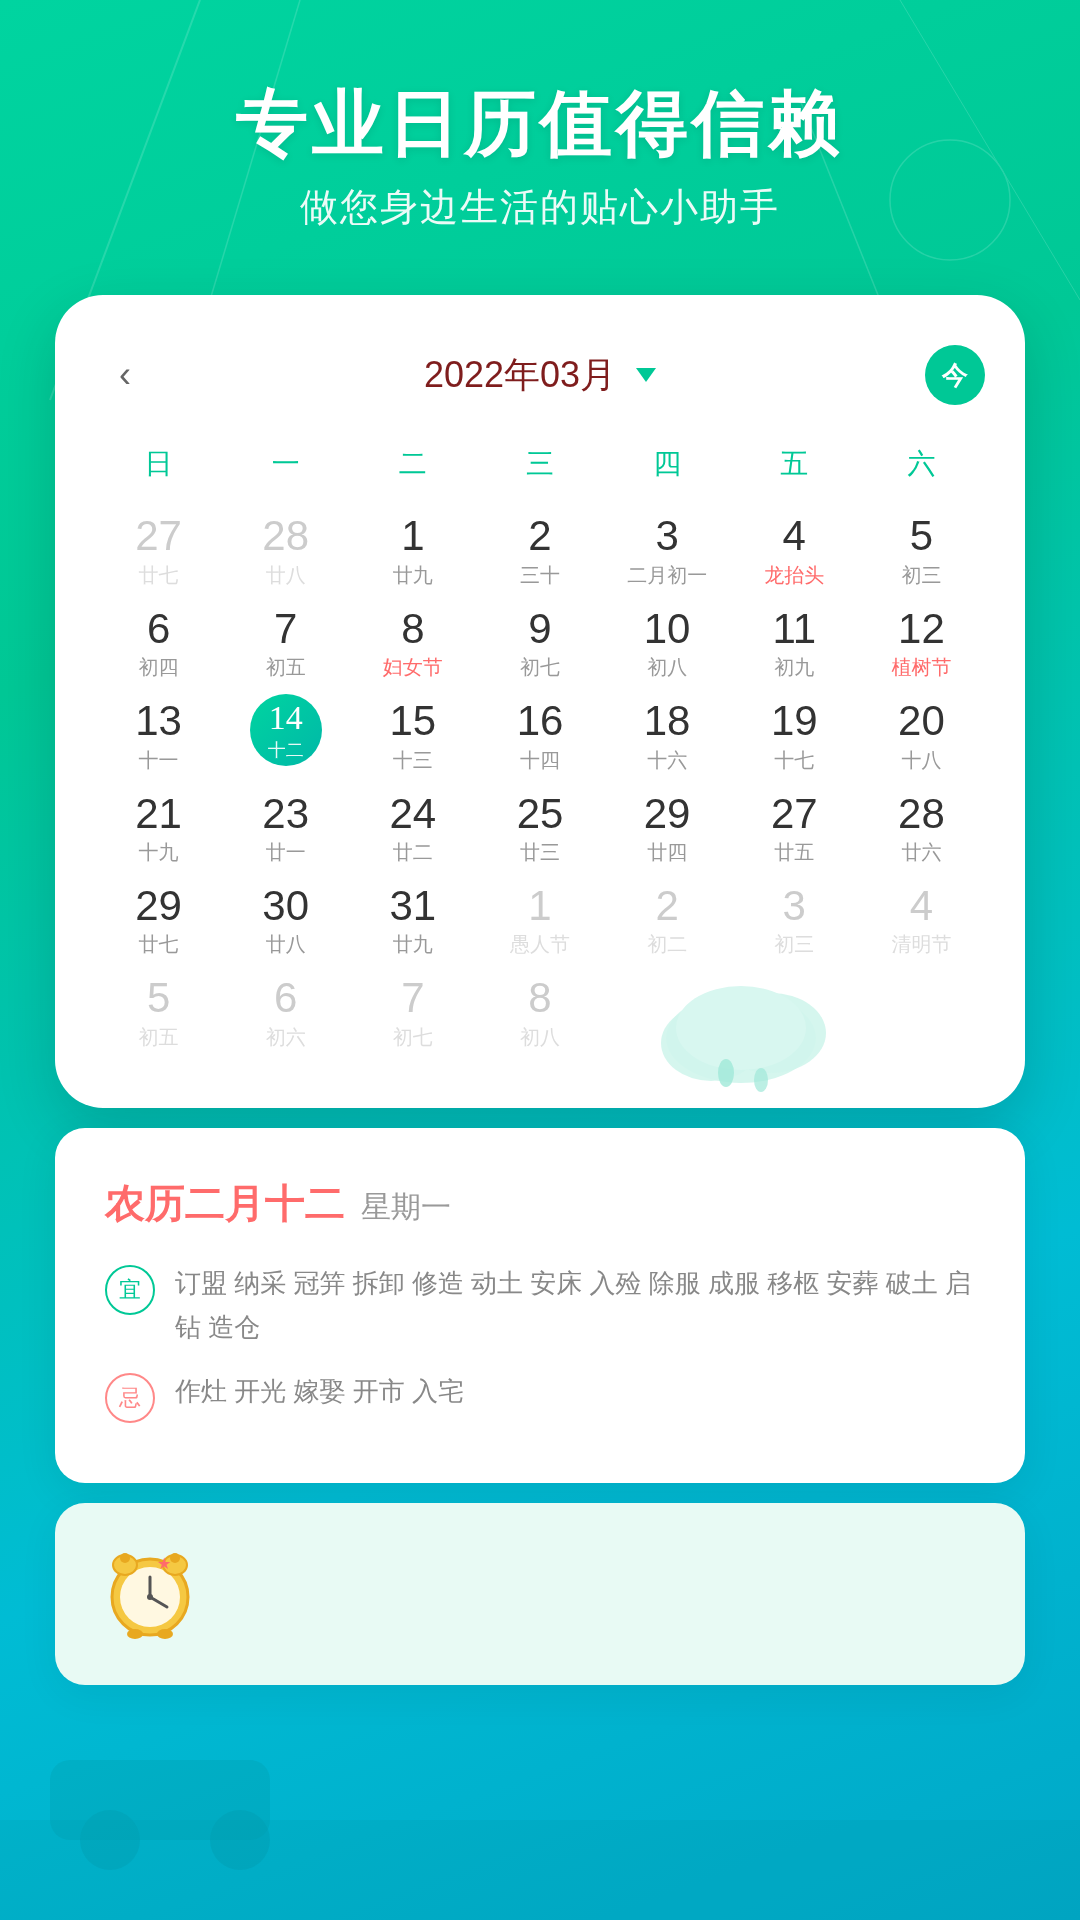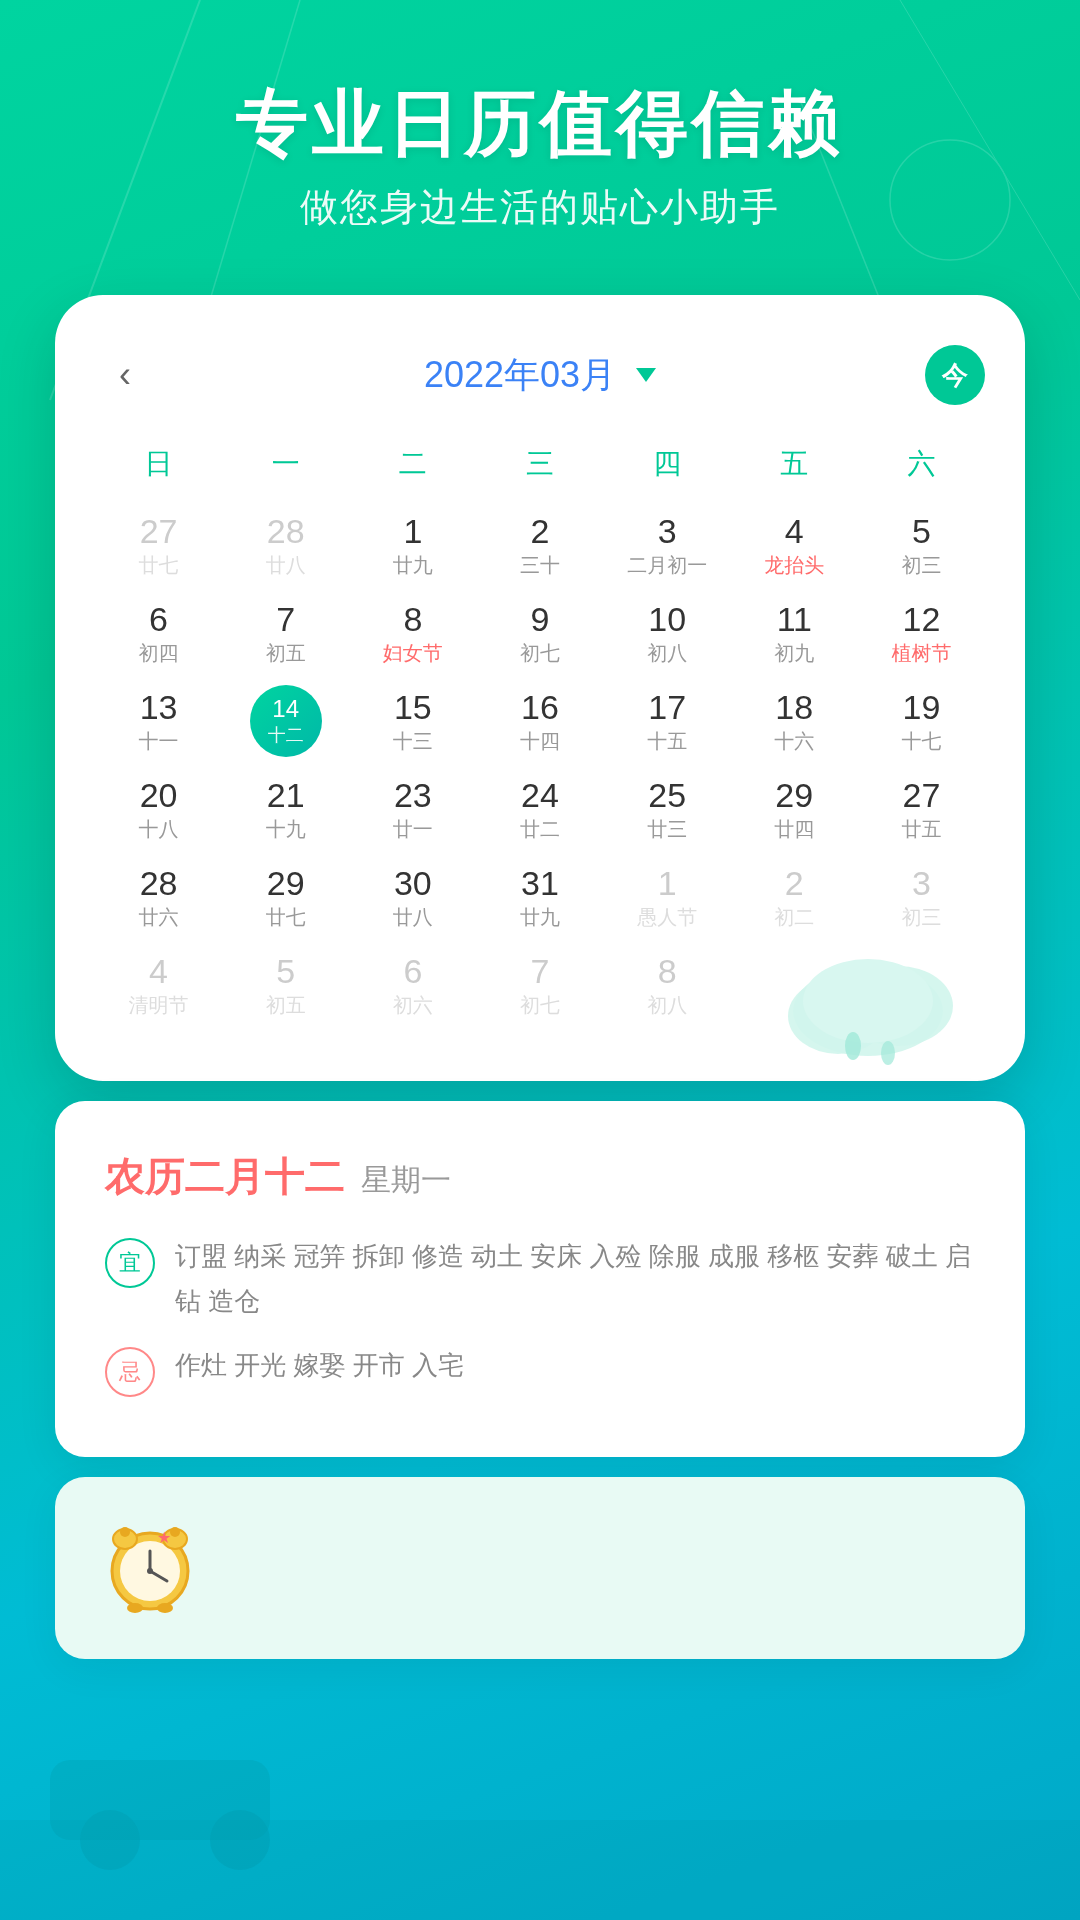--- a/index.html
+++ b/index.html
@@ -64,21 +64,21 @@
       font-size: 36px;
       color: #666;
       cursor: pointer;
     }
     .cal-title {
       display: flex;
       align-items: center;
       gap: 20px;
       font-size: 36px;
       font-weight: 500;
-      color: #3b82f6;
+      color: #7f1d1d;
     }
     .cal-title-arrow {
       width: 0;
       height: 0;
       border-left: 10px solid transparent;
       border-right: 10px solid transparent;
       border-top: 14px solid #00c896;
     }
     .cal-today-btn {
       width: 60px;
@@ -120,21 +120,21 @@
       min-height: 88px;
       position: relative;
     }
     .cal-cell.other-month .day-num {
       color: #ccc;
     }
     .cal-cell.other-month .day-lunar {
       color: #ddd;
     }
     .day-num {
-      font-size: 34px;
+      font-size: 42px;
       font-weight: 500;
       color: #333;
       line-height: 1.2;
     }
     .day-lunar {
       font-size: 20px;
       color: #999;
       line-height: 1.3;
     }
     .day-lunar.festival {
@@ -365,37 +365,33 @@
         <span class="day-num">12</span>
         <span class="day-lunar festival">植树节</span>
       </div>
 
     <div class="cal-cell">
         <span class="day-num">13</span>
         <span class="day-lunar">十一</span>
       </div>
     <div class="cal-cell selected-day">
       <div class="selected-circle">
-        <span class="day-num" style="visibility:visible;color:white;font-size:24px;">14</span>
+        <span class="day-num" style="visibility:visible;color:white;font-size:34px;font-family:Liberation Serif, serif;">14</span>
         <span class="day-lunar" style="visibility:visible;color:rgba(255,255,255,0.9);font-size:18px;">十二</span>
       </div>
       <span class="day-num">14</span>
         <span class="day-lunar">十二</span>
     </div>
     <div class="cal-cell">
         <span class="day-num">15</span>
         <span class="day-lunar">十三</span>
       </div>
     <div class="cal-cell">
         <span class="day-num">16</span>
         <span class="day-lunar">十四</span>
-      </div>
-    <div class="cal-cell">
-        <span class="day-num">17</span>
-        <span class="day-lunar">十五</span>
       </div>
     <div class="cal-cell">
         <span class="day-num">18</span>
         <span class="day-lunar">十六</span>
       </div>
     <div class="cal-cell">
         <span class="day-num">19</span>
         <span class="day-lunar">十七</span>
       </div>
 

